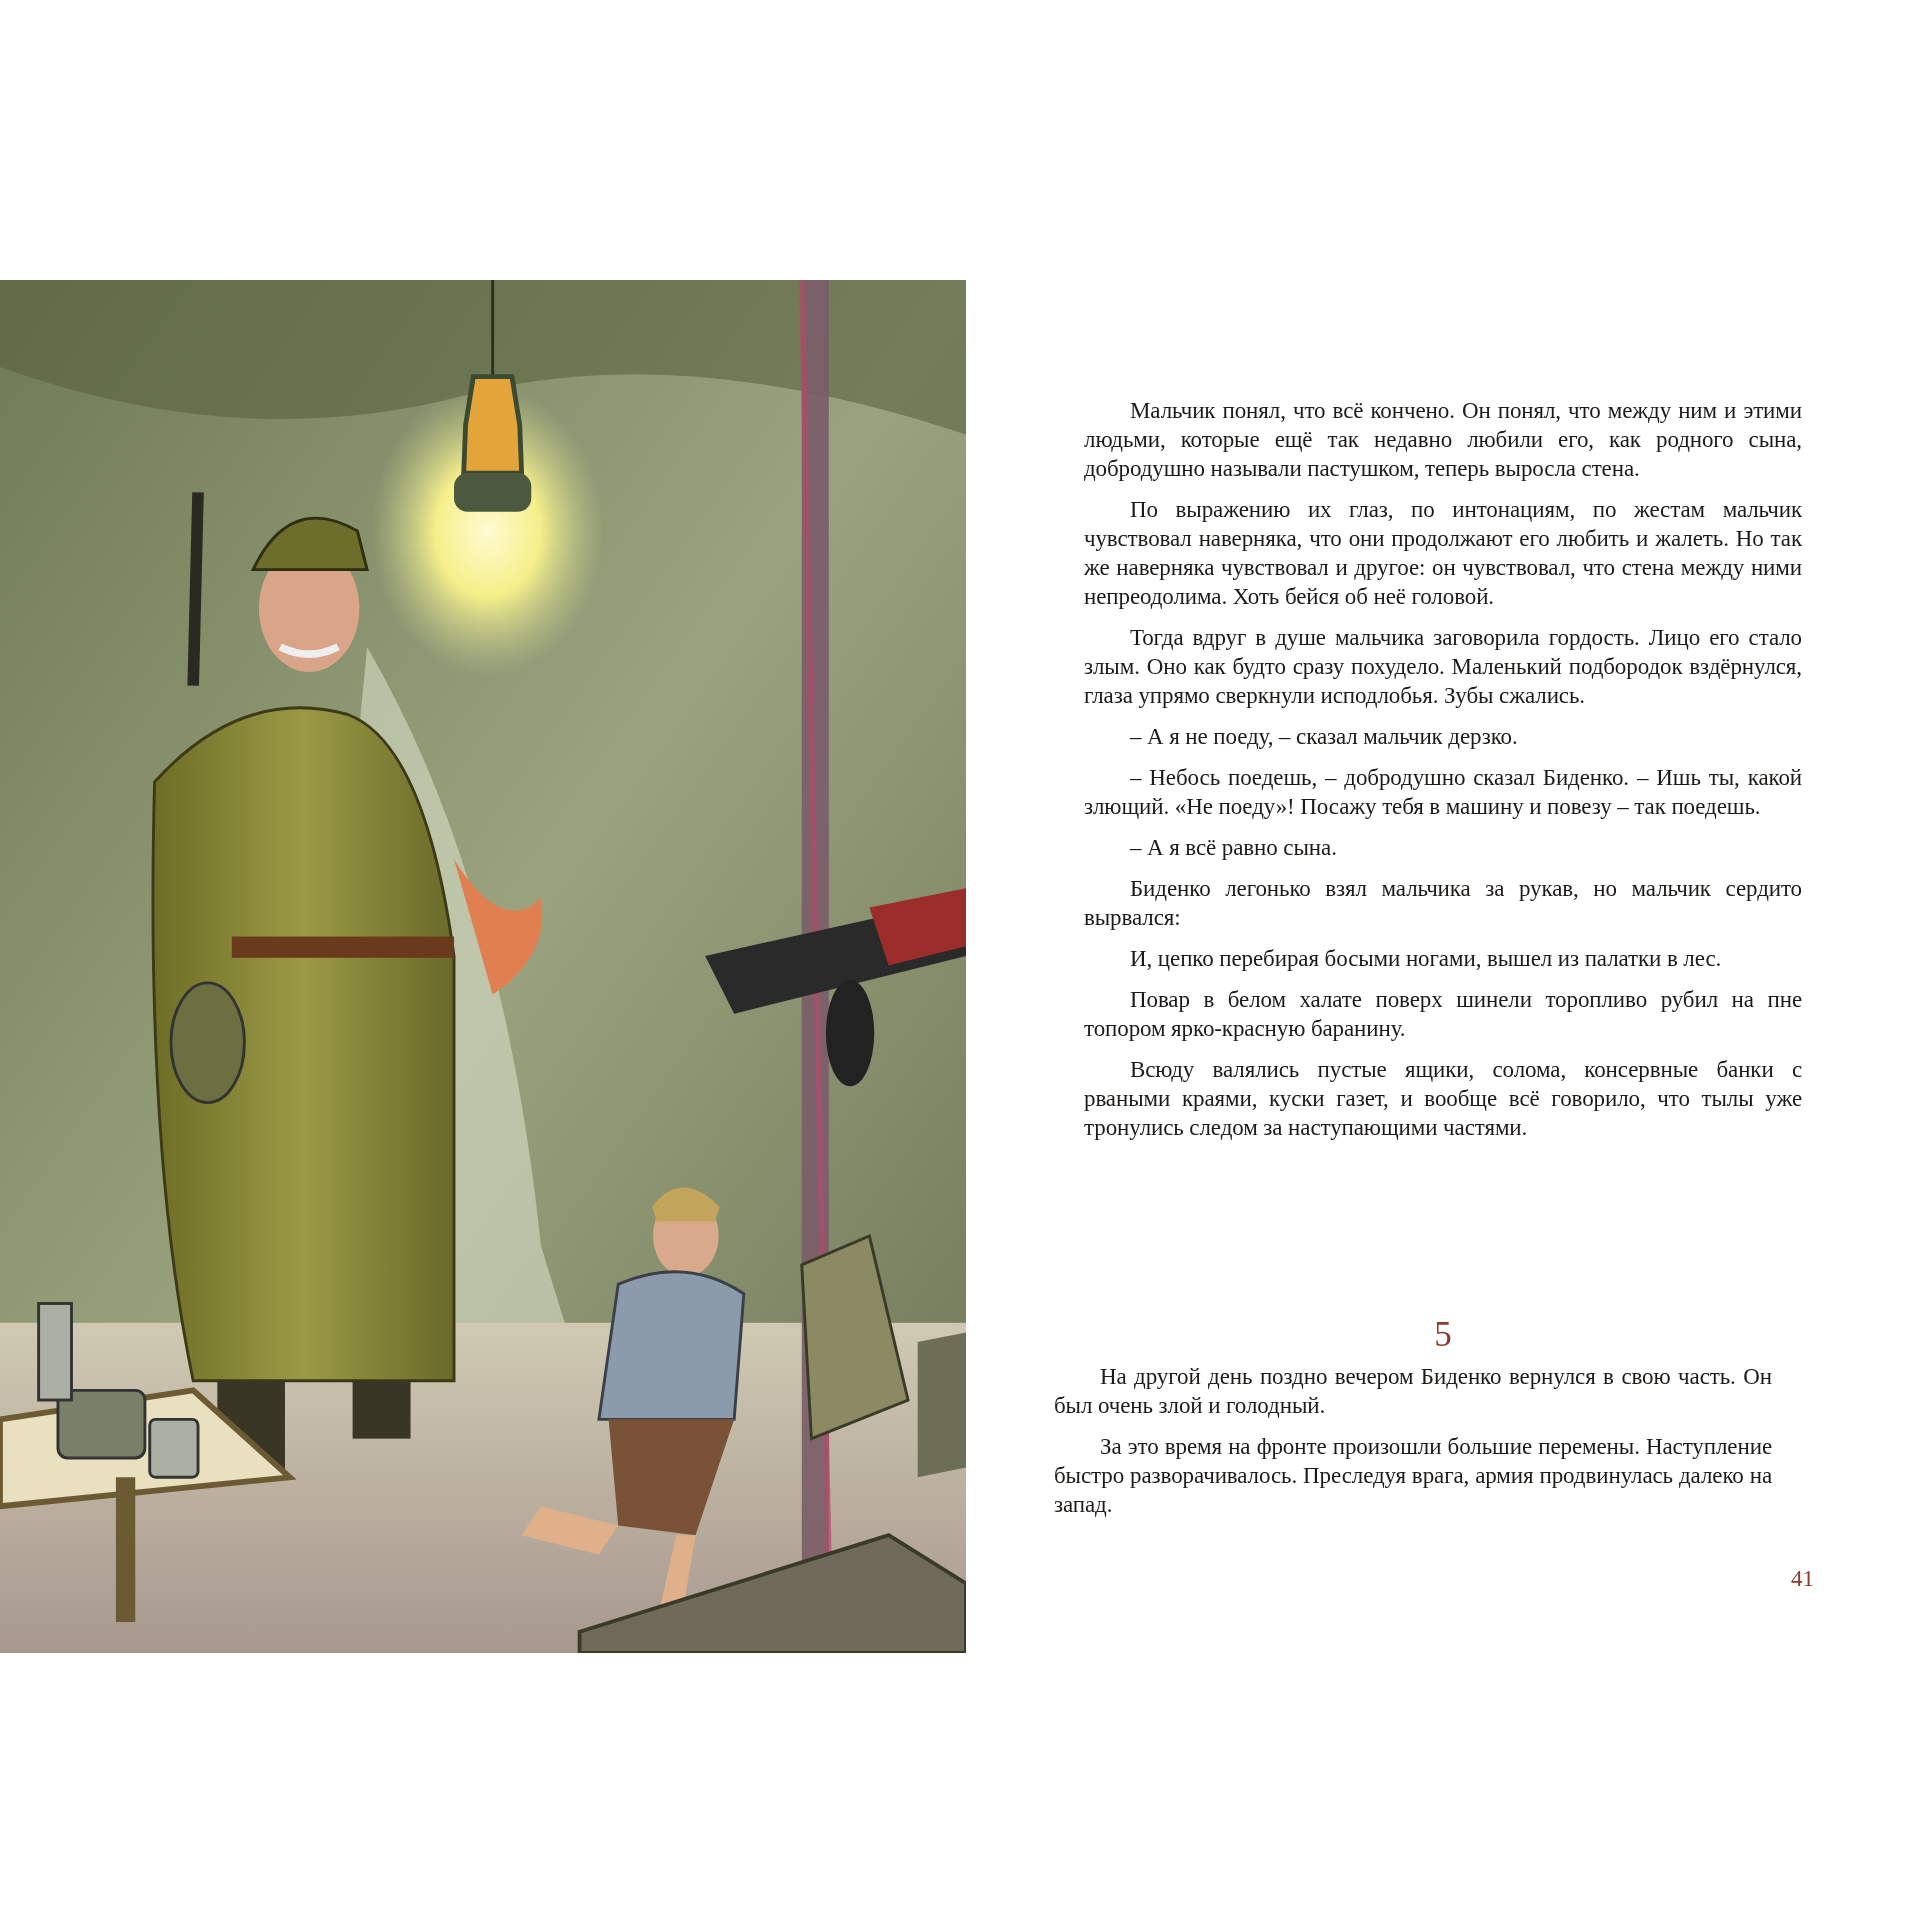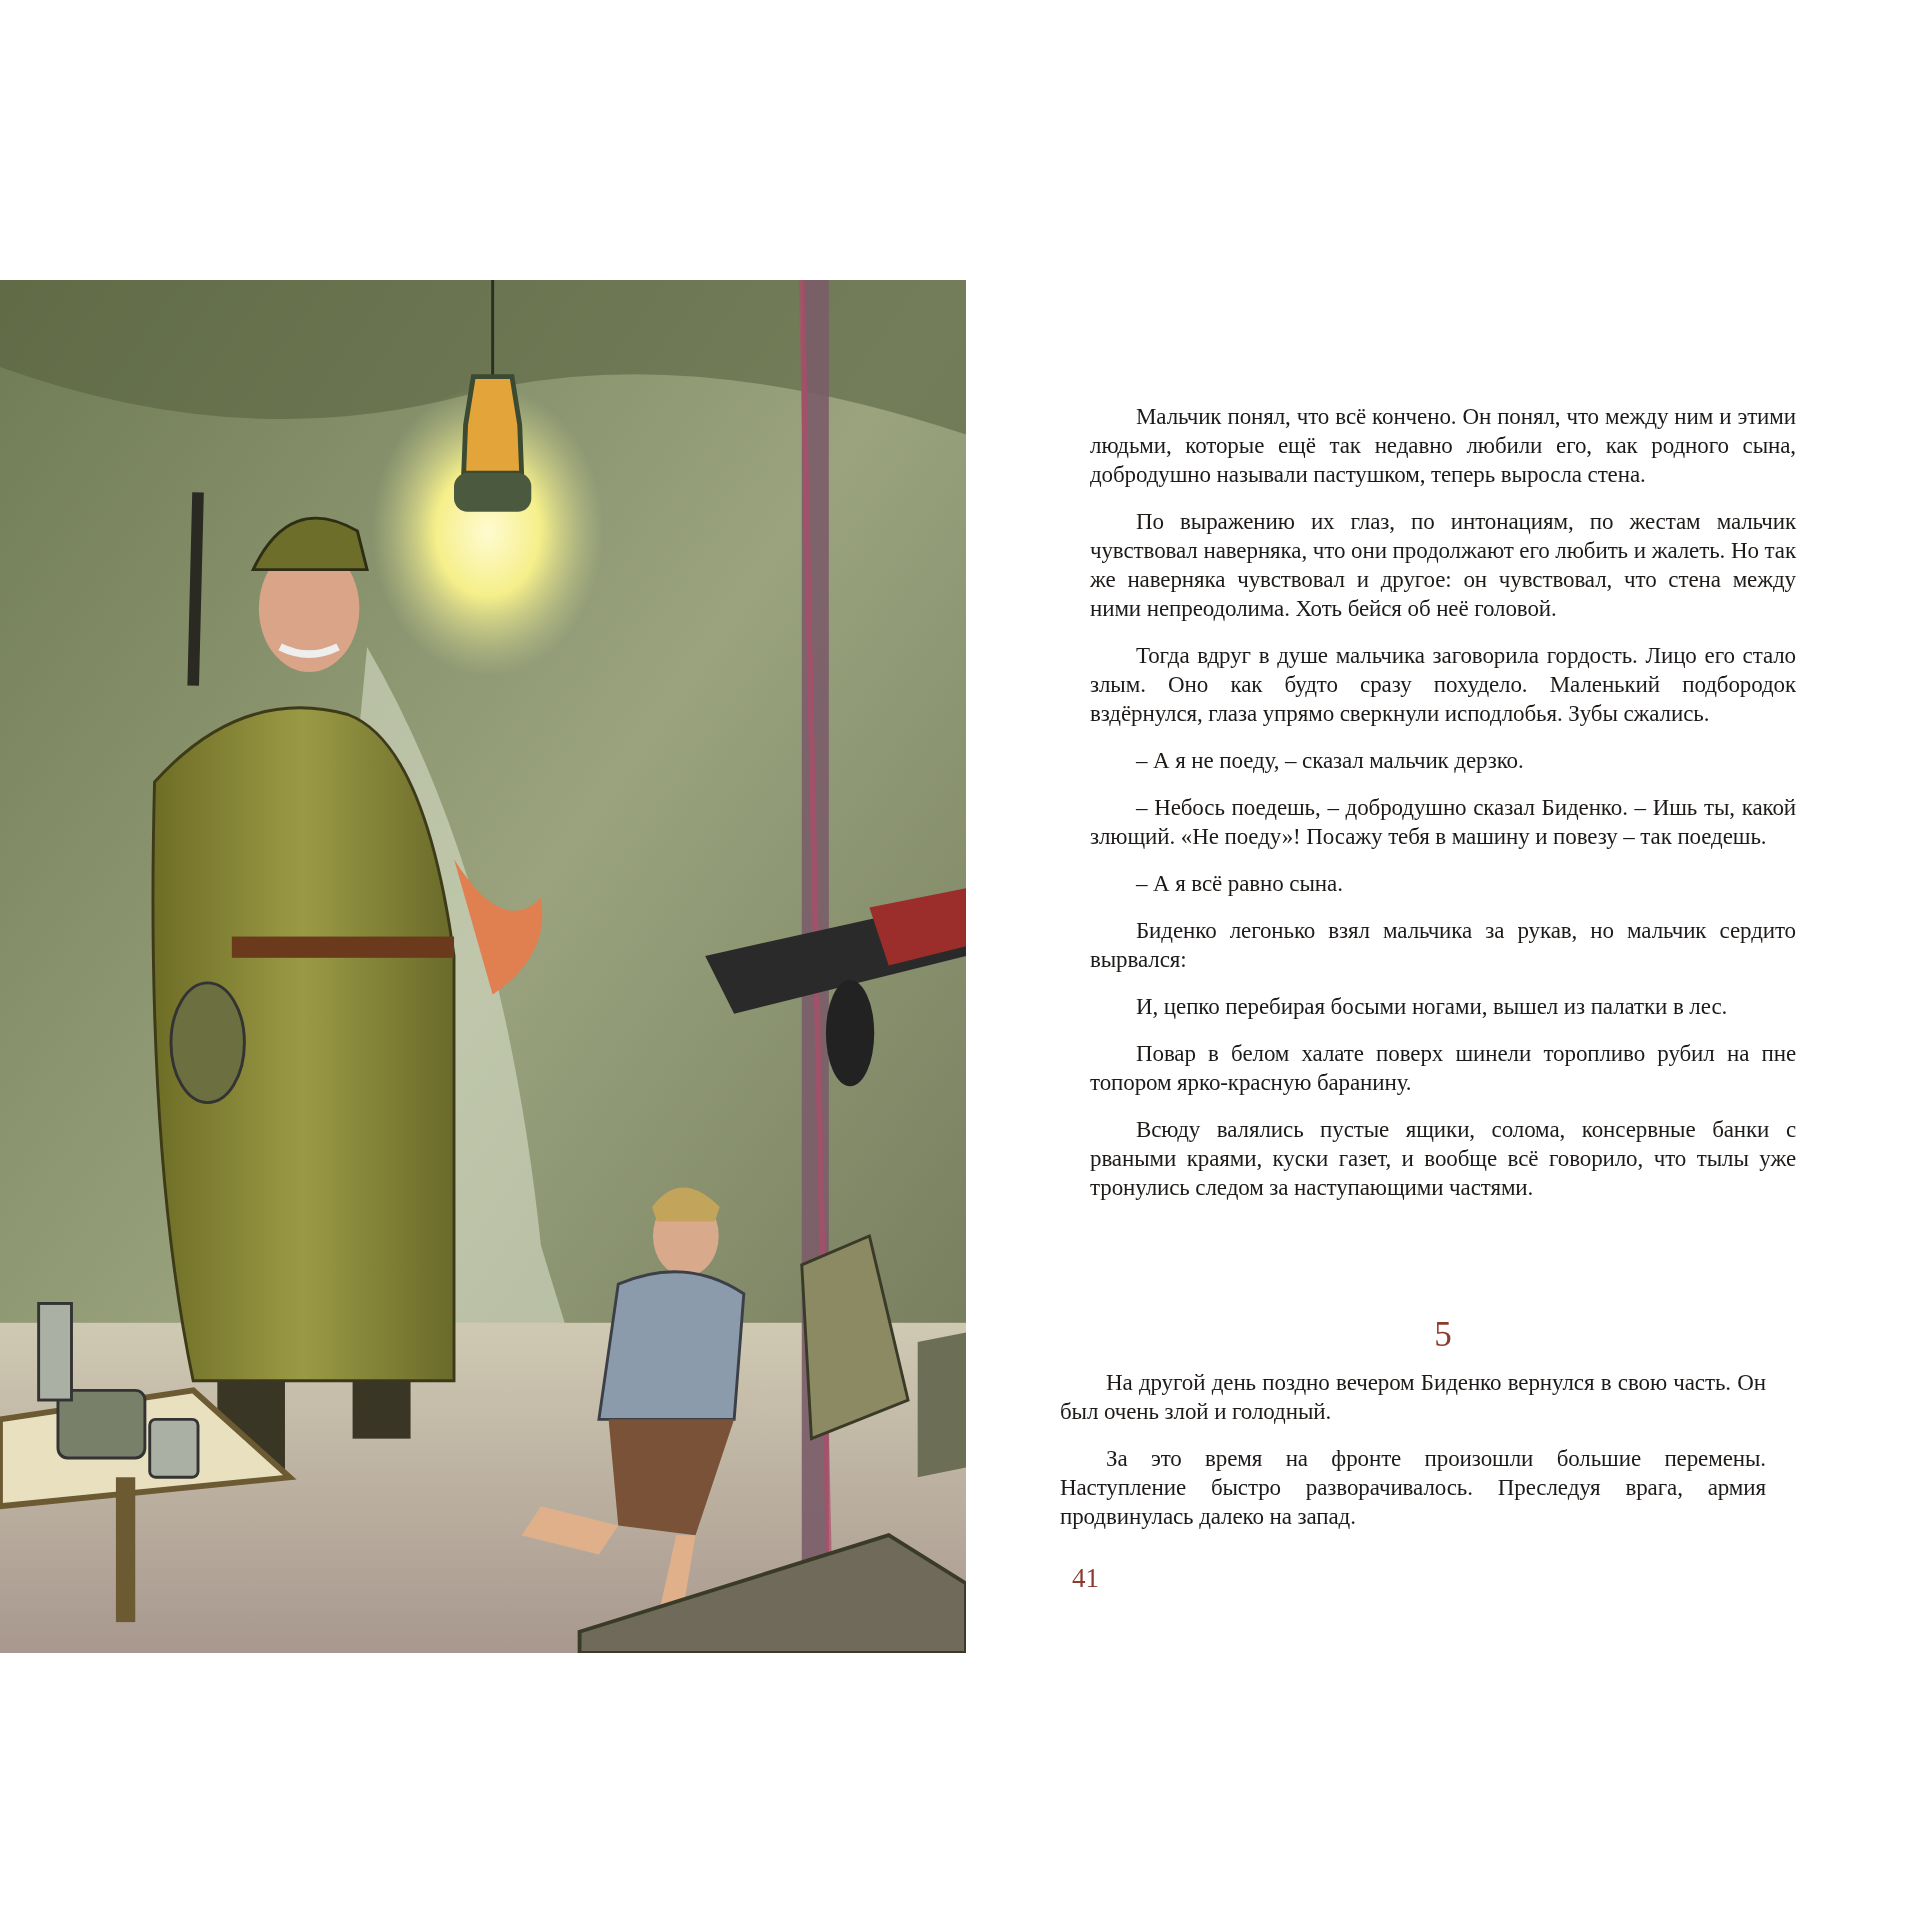--- a/index.html
+++ b/index.html
@@ -1,23 +1,23 @@
 <!DOCTYPE html>
 <html><head>
 <meta charset="utf-8">
 <style>
   html,body{margin:0;padding:0;background:#fff;}
   body{width:1931px;height:1931px;position:relative;overflow:hidden;font-family:"Liberation Serif","DejaVu Serif",serif;}
   .illustration{position:absolute;left:0;top:280px;width:966px;height:1373px;overflow:hidden;background:#7d8a62;}
   .illustration svg{display:block;width:100%;height:100%;}
   .page{position:absolute;left:1072px;top:384px;width:742px;color:#1d1a18;}
-  .para{margin:18px;font-size:23px;line-height:29px;text-indent:46px;text-align:justify;text-align-last:left;letter-spacing:-0.1px;}
+  .para{margin:12px;font-size:23px;line-height:29px;text-indent:46px;text-align:justify;text-align-last:left;letter-spacing:-0.1px;}
   .chapter{position:absolute;left:1072px;width:742px;top:1315px;text-align:center;font-size:35px;color:#8d3b2f;line-height:39px;}
   .page2{position:absolute;left:1042px;top:1350px;width:742px;color:#1d1a18;}
-  .pagenum{position:absolute;left:1072px;width:742px;top:1564px;text-align:left;font-size:27px;color:#8d3b2f;line-height:29px;}
+  .pagenum{position:absolute;left:1072px;width:742px;top:1564px;text-align:right;font-size:23px;color:#8d3b2f;line-height:29px;}
 </style>
 </head>
 <body>
 
 <div class="illustration">
   <svg viewBox="0 0 1000 1422" preserveAspectRatio="none">
     <defs>
       <radialGradient id="glow" cx="0.5" cy="0.5" r="0.5">
         <stop offset="0" stop-color="#fffbd0"></stop>
         <stop offset="0.45" stop-color="#f5ef8a"></stop>

